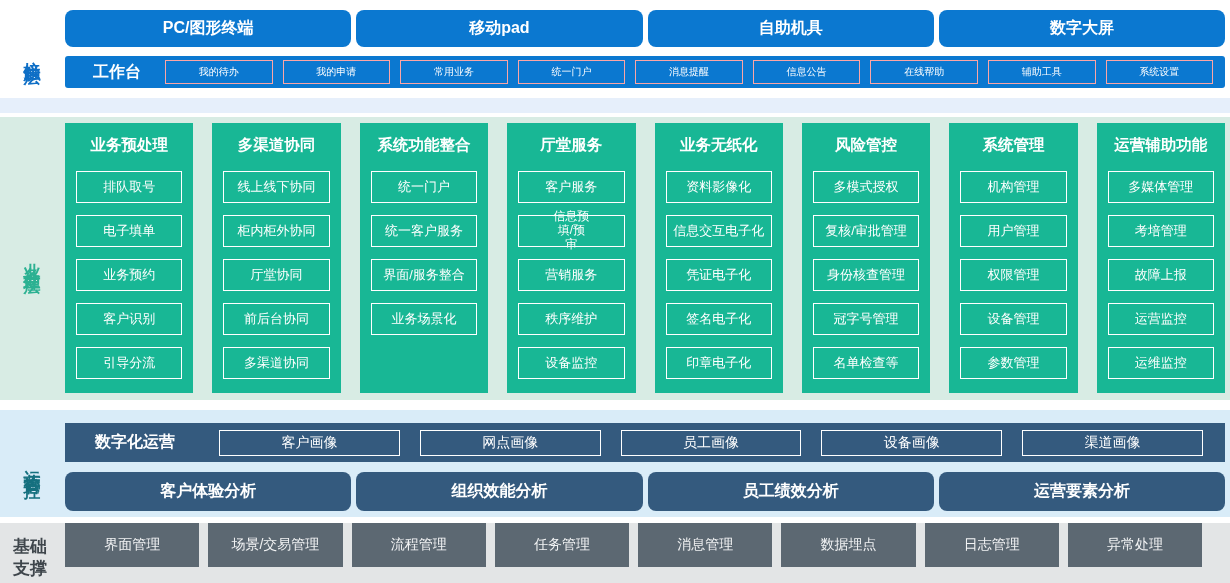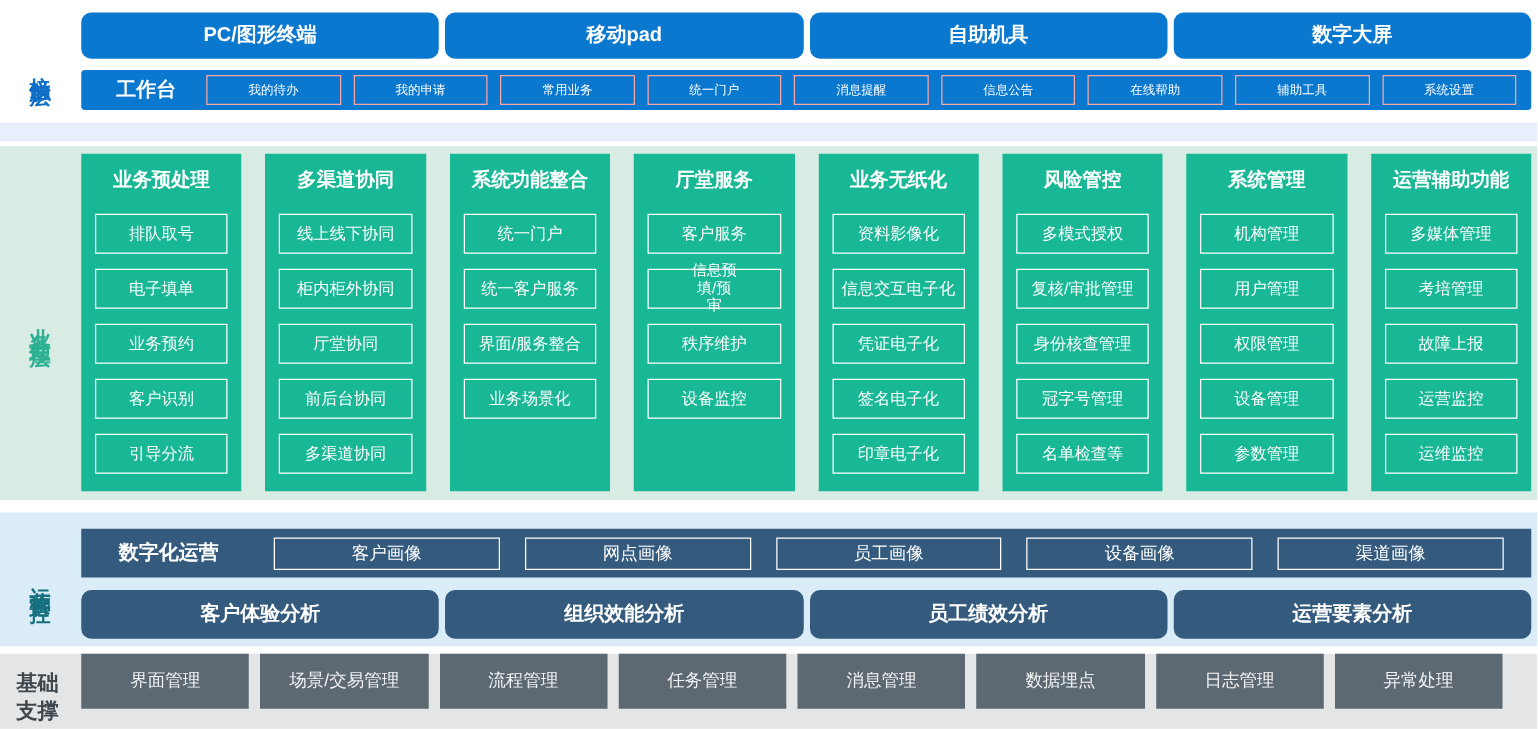--- a/index.html
+++ b/index.html
@@ -114,20 +114,21 @@
       <div class="cell">统一门户</div>
       <div class="cell">统一客户服务</div>
       <div class="cell">界面/服务整合</div>
       <div class="cell">业务场景化</div>
     </div>
 
     <div class="col">
       <div class="col-title">厅堂服务</div>
       <div class="cell">客户服务</div>
       <div class="cell wrap2">信息预填/预审</div>
+      <div class="cell">营销服务</div>
       <div class="cell">秩序维护</div>
       <div class="cell">设备监控</div>
     </div>
 
     <div class="col">
       <div class="col-title">业务无纸化</div>
       <div class="cell">资料影像化</div>
       <div class="cell">信息交互电子化</div>
       <div class="cell">凭证电子化</div>
       <div class="cell">签名电子化</div>

